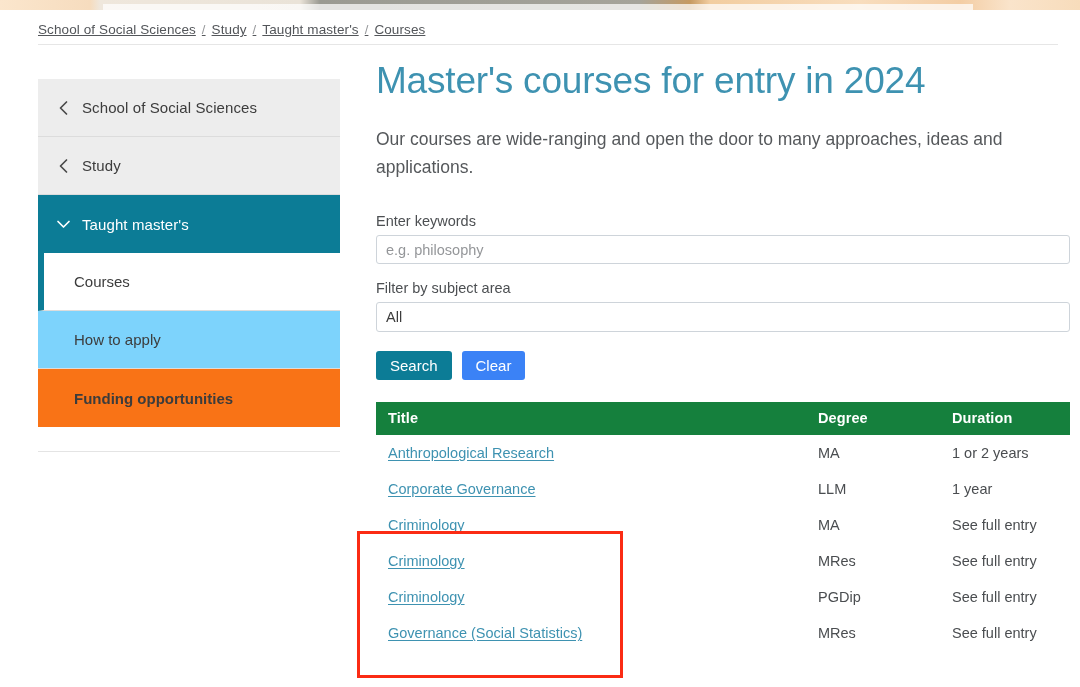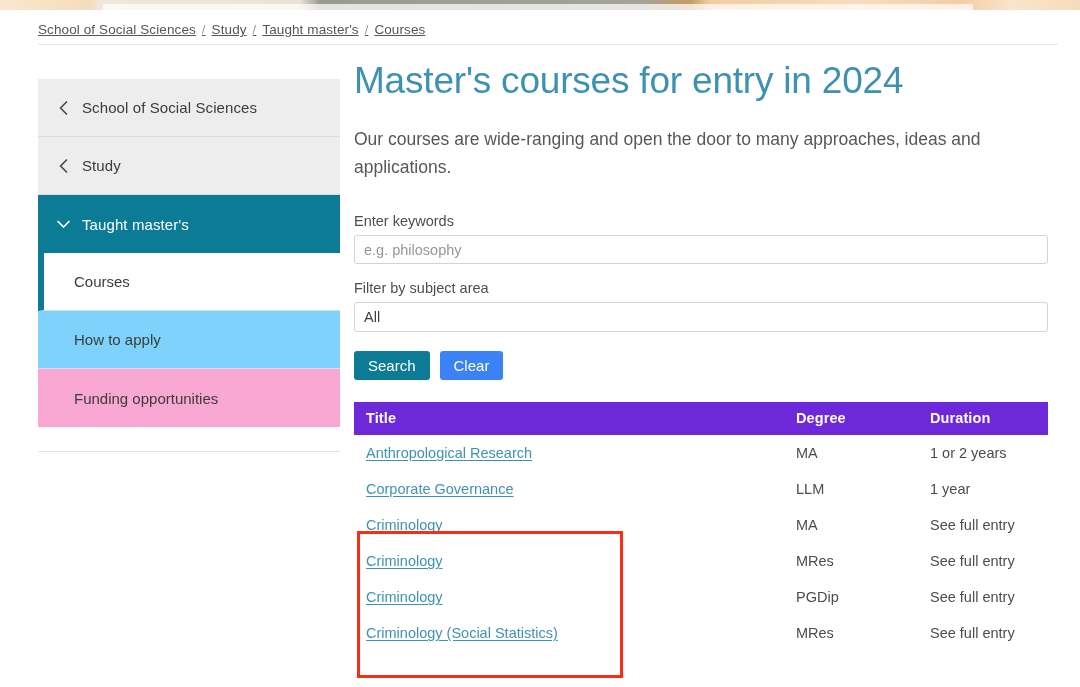--- a/index.html
+++ b/index.html
@@ -151,21 +151,21 @@
   .sidebar-end-rule {
     width: 302px;
     height: 1px;
     background: #e4e4e4;
     margin-top: 24px;
   }
 
   
   .main {
     position: absolute;
-    left: 354px;
+    left: 376px;
     top: 14px;
     width: 694px;
   }
   h1.page-title {
     margin: 0;
     font-size: 37px;
     font-weight: 400;
     color: #3e92b1;
     letter-spacing: -0.2px;
     line-height: 1.18;
@@ -249,21 +249,21 @@
   .btn-clear  { background: #3b82f6; }
 
   
   table.courses {
     margin-top: 22px;
     border-collapse: collapse;
     width: 694px;
     table-layout: fixed;
   }
   table.courses thead th {
-    background: #6d28d9;
+    background: #15803d;
     color: #ffffff;
     font-size: 14.5px;
     font-weight: bold;
     text-align: left;
     padding: 8px 0 9px 12px;
     letter-spacing: 0.1px;
   }
   table.courses col.c-title { width: 430px; }
   table.courses col.c-degree { width: 134px; }
   table.courses col.c-duration { width: 130px; }
@@ -342,21 +342,21 @@
     </div>
 
     <div class="nav-sub current">
       <span class="label">Courses</span>
     </div>
 
     <div class="nav-sub">
       <span class="label">How to apply</span>
     </div>
 
-    <div class="nav-sub last" style="background:#f9a8d4;border-bottom:none;">
+    <div class="nav-sub last" style="background:#f97316;border-bottom:none;font-weight:bold;">
       <span class="label">Funding opportunities</span>
     </div>
 
     <div class="sidebar-end-rule"></div>
   </aside>
 
   <main class="main">
 
     <h1 class="page-title">Master's courses for entry in 2024</h1>
     <p class="intro">Our courses are wide-ranging and open the door to many approaches, ideas and applications.</p>
@@ -413,21 +413,21 @@
           <td class="cell-title"><a href="#">Criminology</a></td>
           <td>MRes</td>
           <td>See full entry</td>
         </tr>
         <tr>
           <td class="cell-title"><a href="#">Criminology</a></td>
           <td>PGDip</td>
           <td>See full entry</td>
         </tr>
         <tr>
-          <td class="cell-title"><a href="#">Criminology (Social Statistics)</a></td>
+          <td class="cell-title"><a href="#">Governance (Social Statistics)</a></td>
           <td>MRes</td>
           <td>See full entry</td>
         </tr>
       </tbody>
     </table>
 
   </main>
 </div>
 
 <div class="red-box"></div>

